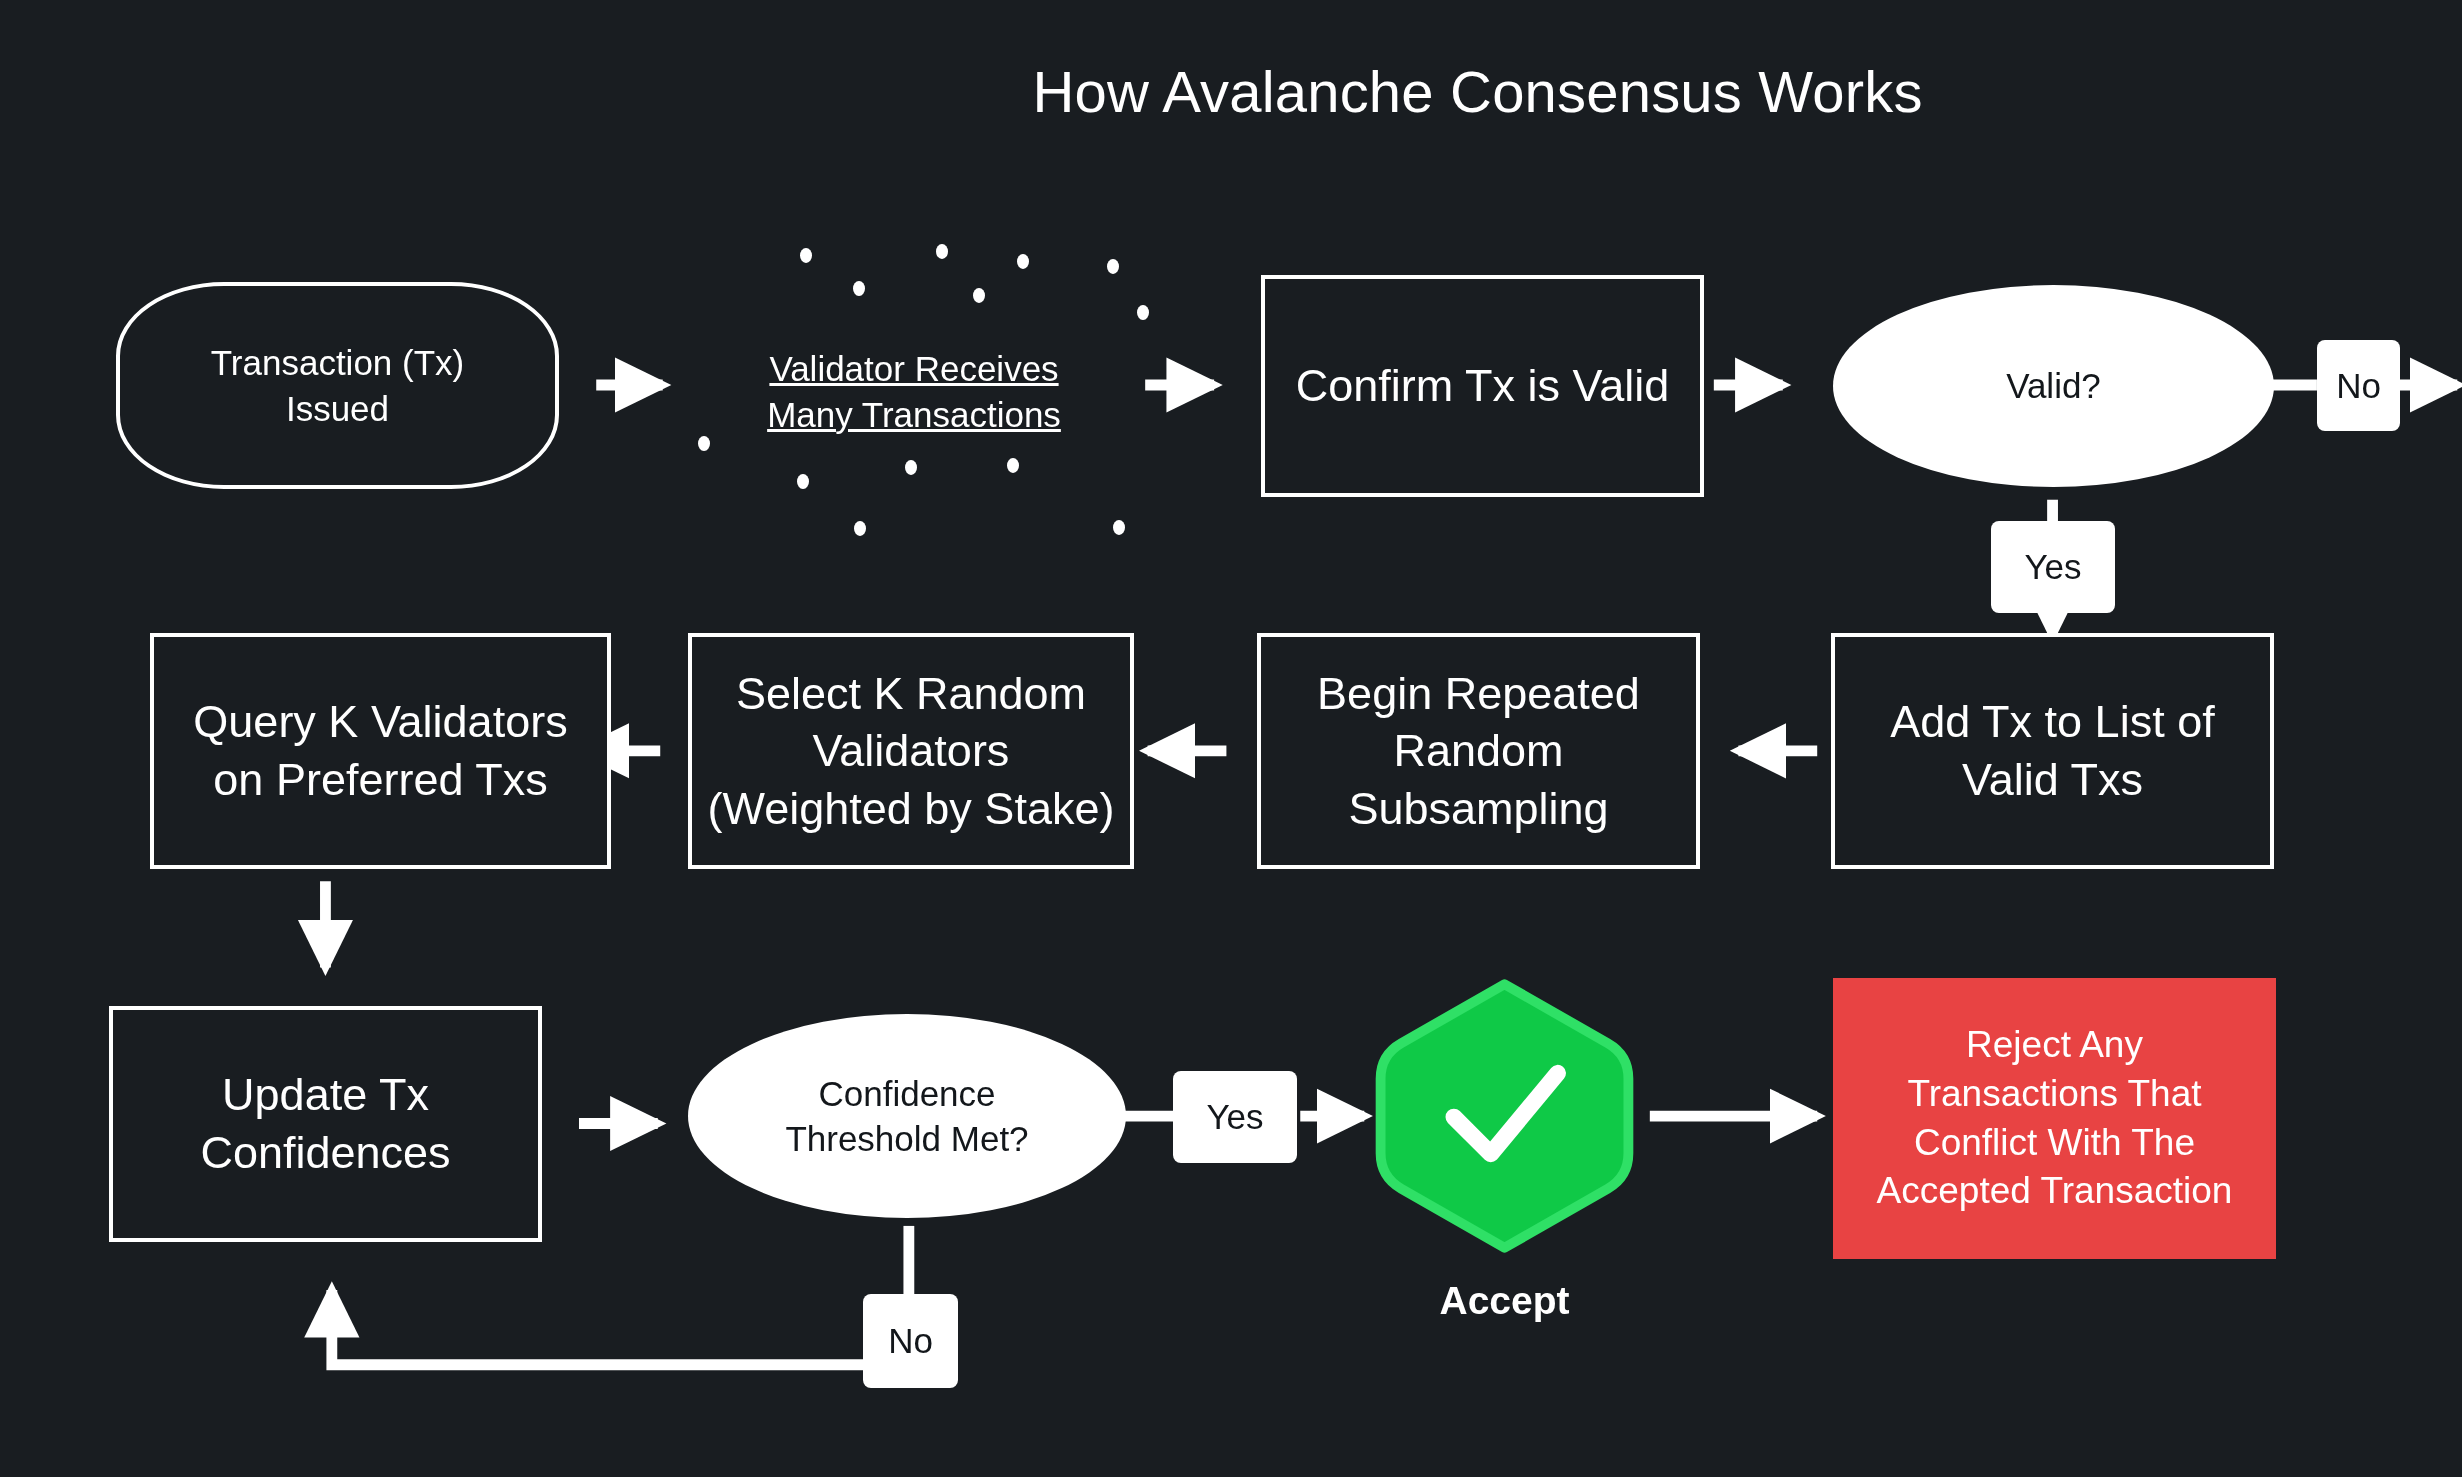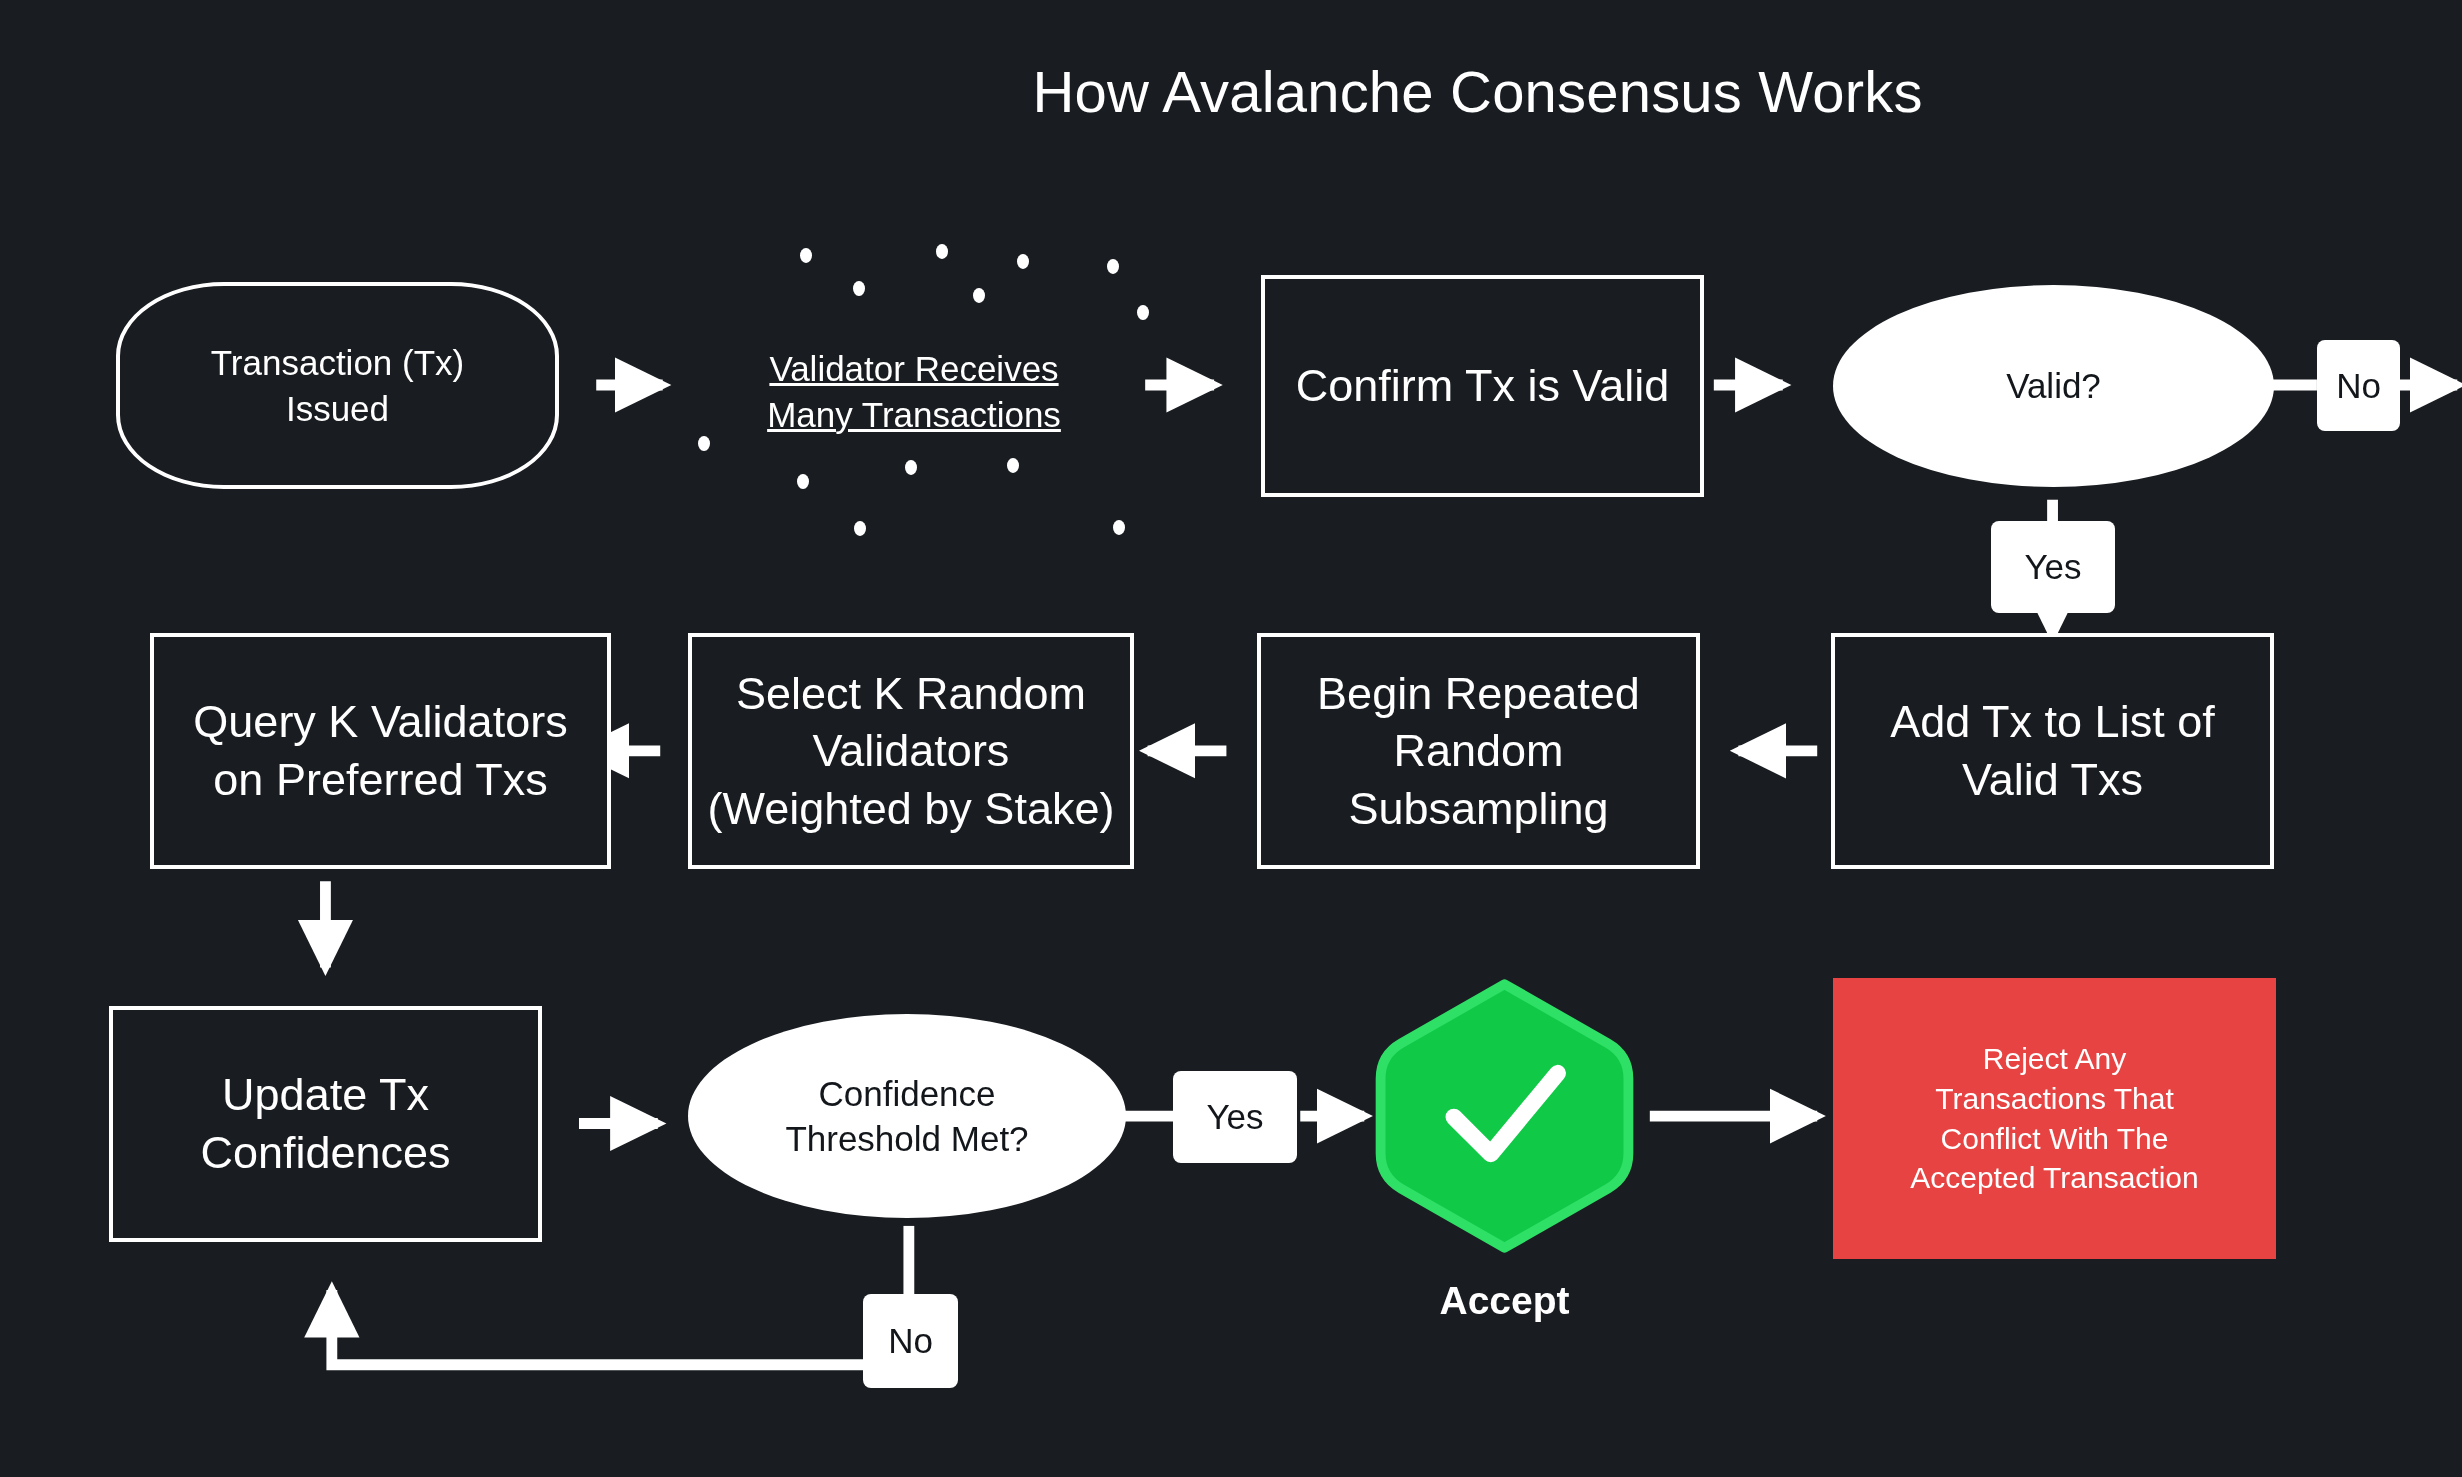--- a/index.html
+++ b/index.html
@@ -95,21 +95,21 @@
     position: absolute;
     width: 345px;
     text-align: center;
     color: #ffffff;
     font-size: 39px;
     font-weight: 700;
   }
   .reject-box {
     background: #e84343;
     color: #ffffff;
-    font-size: 30px;
+    font-size: 37px;
     line-height: 1.32;
     padding: 4.9px 12.8px;
     border: 0;
   }
 </style>
 </head>
 <body>
 
 <div id="stage">
 

